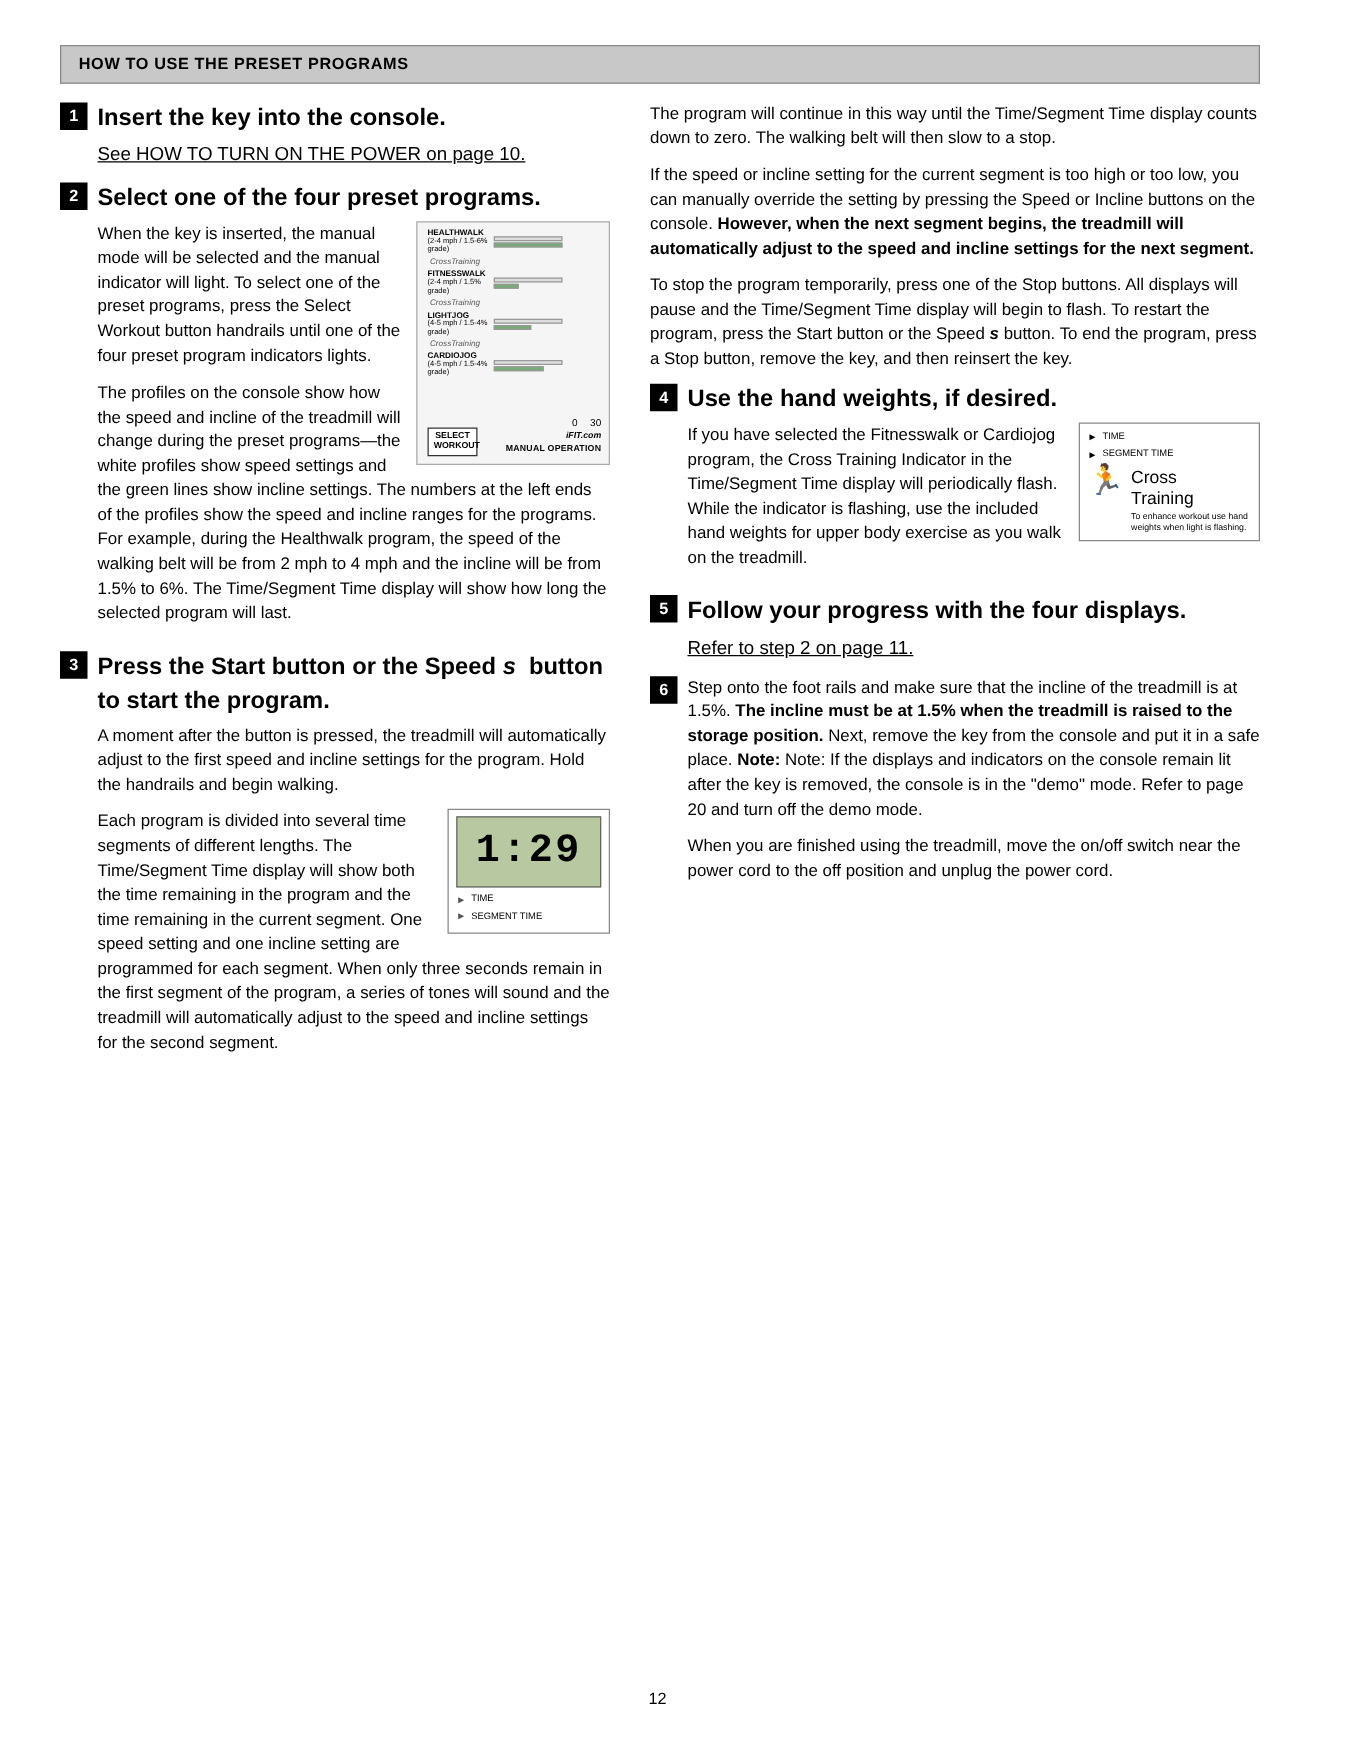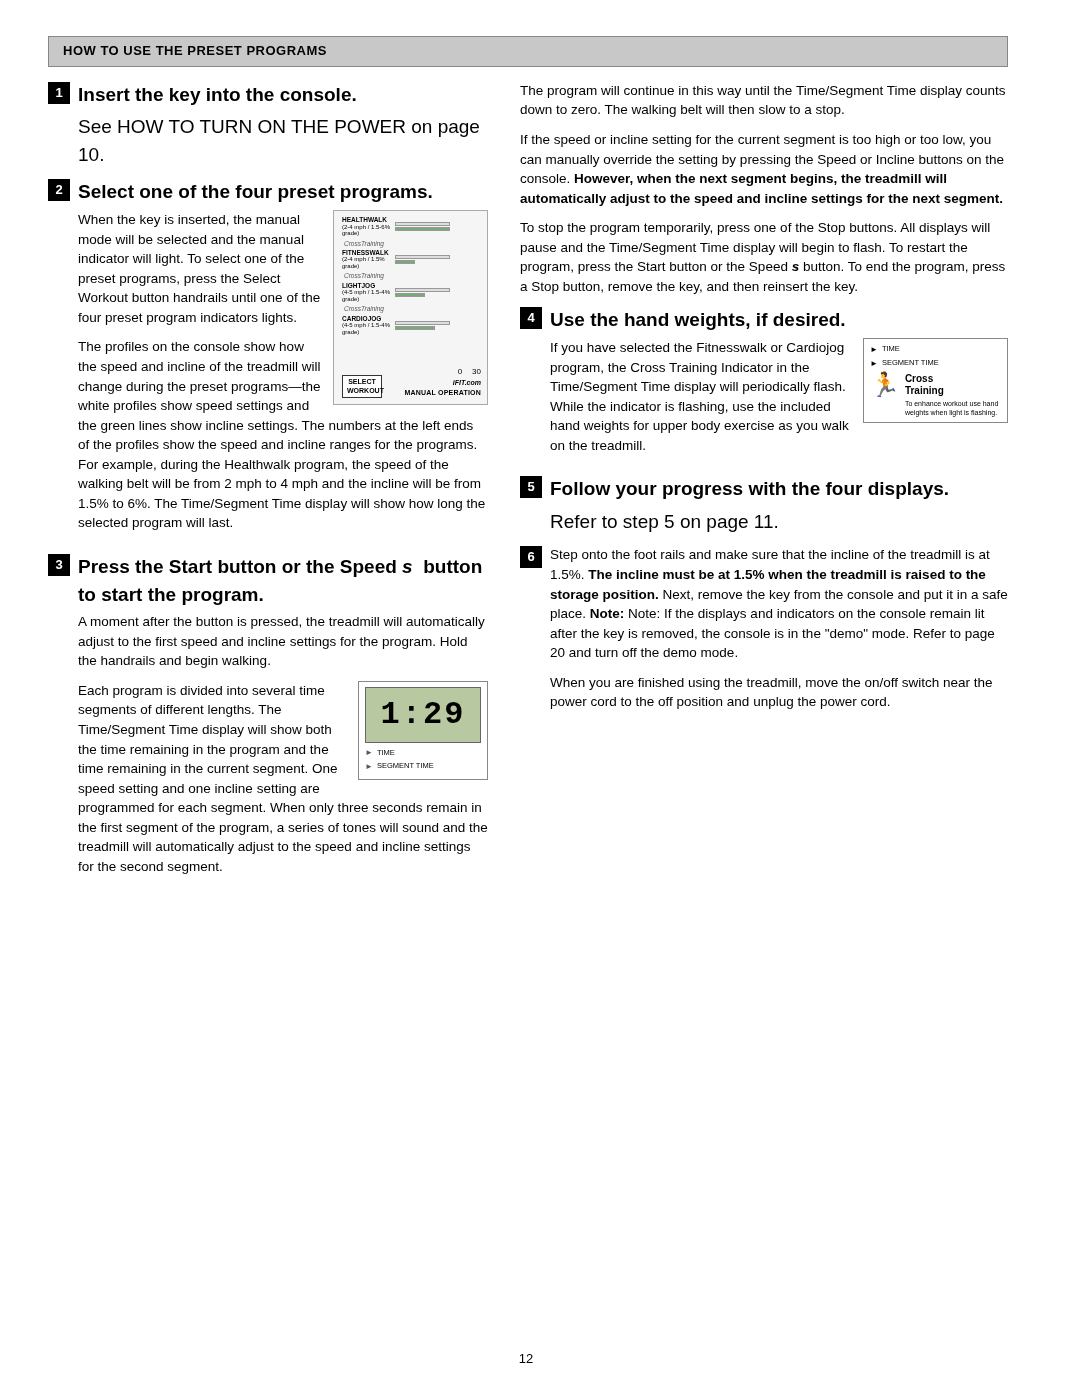--- a/index.html
+++ b/index.html
@@ -153,22 +153,22 @@
     .cross-training-box {
       display: flex;
       gap: 5px;
       align-items: flex-start;
     }
     .cross-figure {
       font-size: 24px;
       line-height: 1;
     }
     .cross-label {
-      font-weight: bold;
-      font-size: 10px;
+      font-weight: normal;
+      font-size: 14px;
       line-height: 1.2;
     }
     .cross-sublabel {
       font-size: 7px;
       line-height: 1.3;
       margin-top: 2px;
     }
     
     .page-num {
       text-align: center;
@@ -213,21 +213,21 @@
       gap: 18px;
       font-size: 8px;
       margin-left: 52px;
     }
     .logo-text {
       font-size: 8px;
       font-style: italic;
       font-weight: bold;
     }
     p { margin-bottom: 10px; font-size: 13.5px; line-height: 1.45; }
-    .step-sub { margin-top: 5px; font-size: 19px; }
+    .step-sub { margin-top: 5px; font-size: 15px; text-decoration: underline; }
   </style>
 </head>
 <body>
 
 <div class="page">
   
   <div class="section-header">
     <span>HOW TO USE THE PRESET PROGRAMS</span>
   </div>
 
@@ -378,21 +378,21 @@
           <p>If you have selected the Fitnesswalk or Cardiojog program, the Cross Training Indicator in the Time/Segment Time display will periodically flash. While the indicator is flashing, use the included hand weights for upper body exercise as you walk on the treadmill.</p>
         </div>
       </div>
 
       <div class="step">
         <div class="step-num">
             <span>5</span>
           </div>
         <div class="step-content">
           <div class="step-title">Follow your progress with the four displays.</div>
-          <div class="step-sub">Refer to step 5 on page 11.</div>
+          <div class="step-sub">Refer to step 2 on page 11.</div>
         </div>
       </div>
 
       <div class="step">
         <div class="step-num">
             <span>6</span>
           </div>
         <div class="step-content">
           <p>Step onto the foot rails and make sure that the incline of the treadmill is at 1.5%. <span class="bold">The incline must be at 1.5% when the treadmill is raised to the storage position.</span> <span>Next, remove the key from the console and put it in a safe place.</span> <span class="bold">Note:</span> <span>Note: If the displays and indicators on the console remain lit after the key is removed, the console is in the "demo" mode. Refer to page 20 and turn off the demo mode.</span></p>
           <p>When you are finished using the treadmill, move the on/off switch near the power cord to the off position and unplug the power cord.</p>

